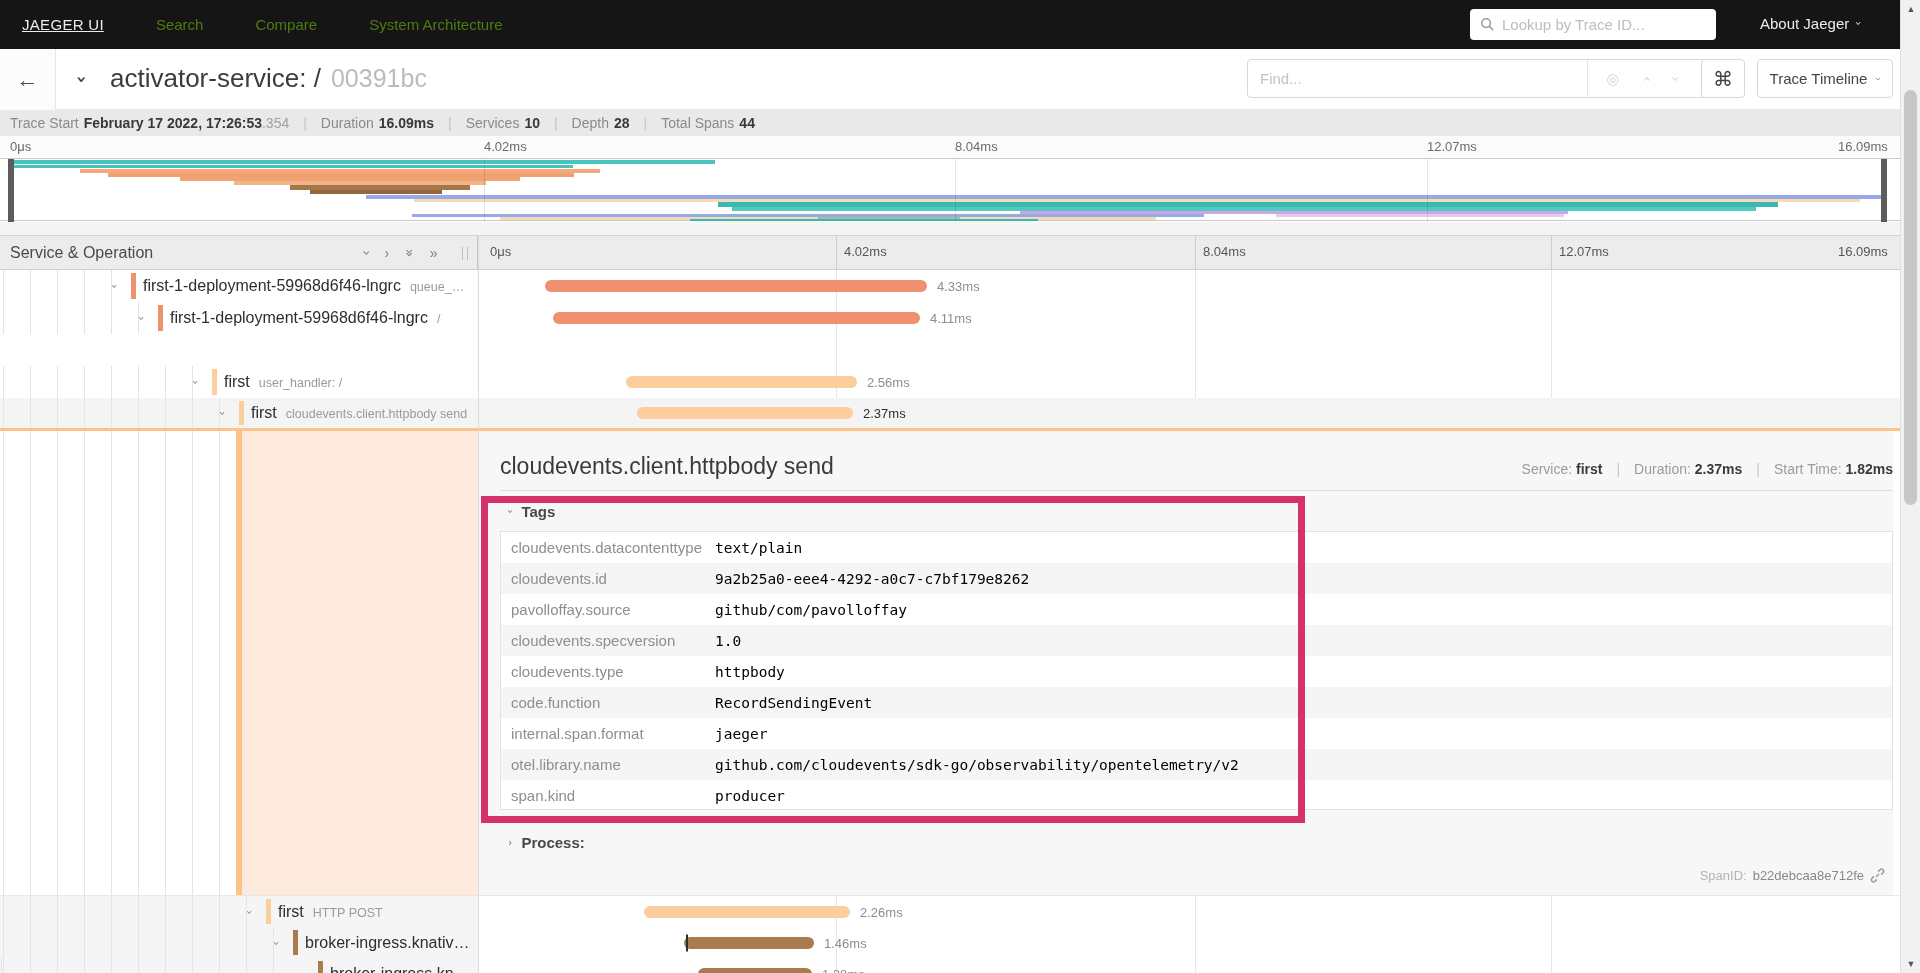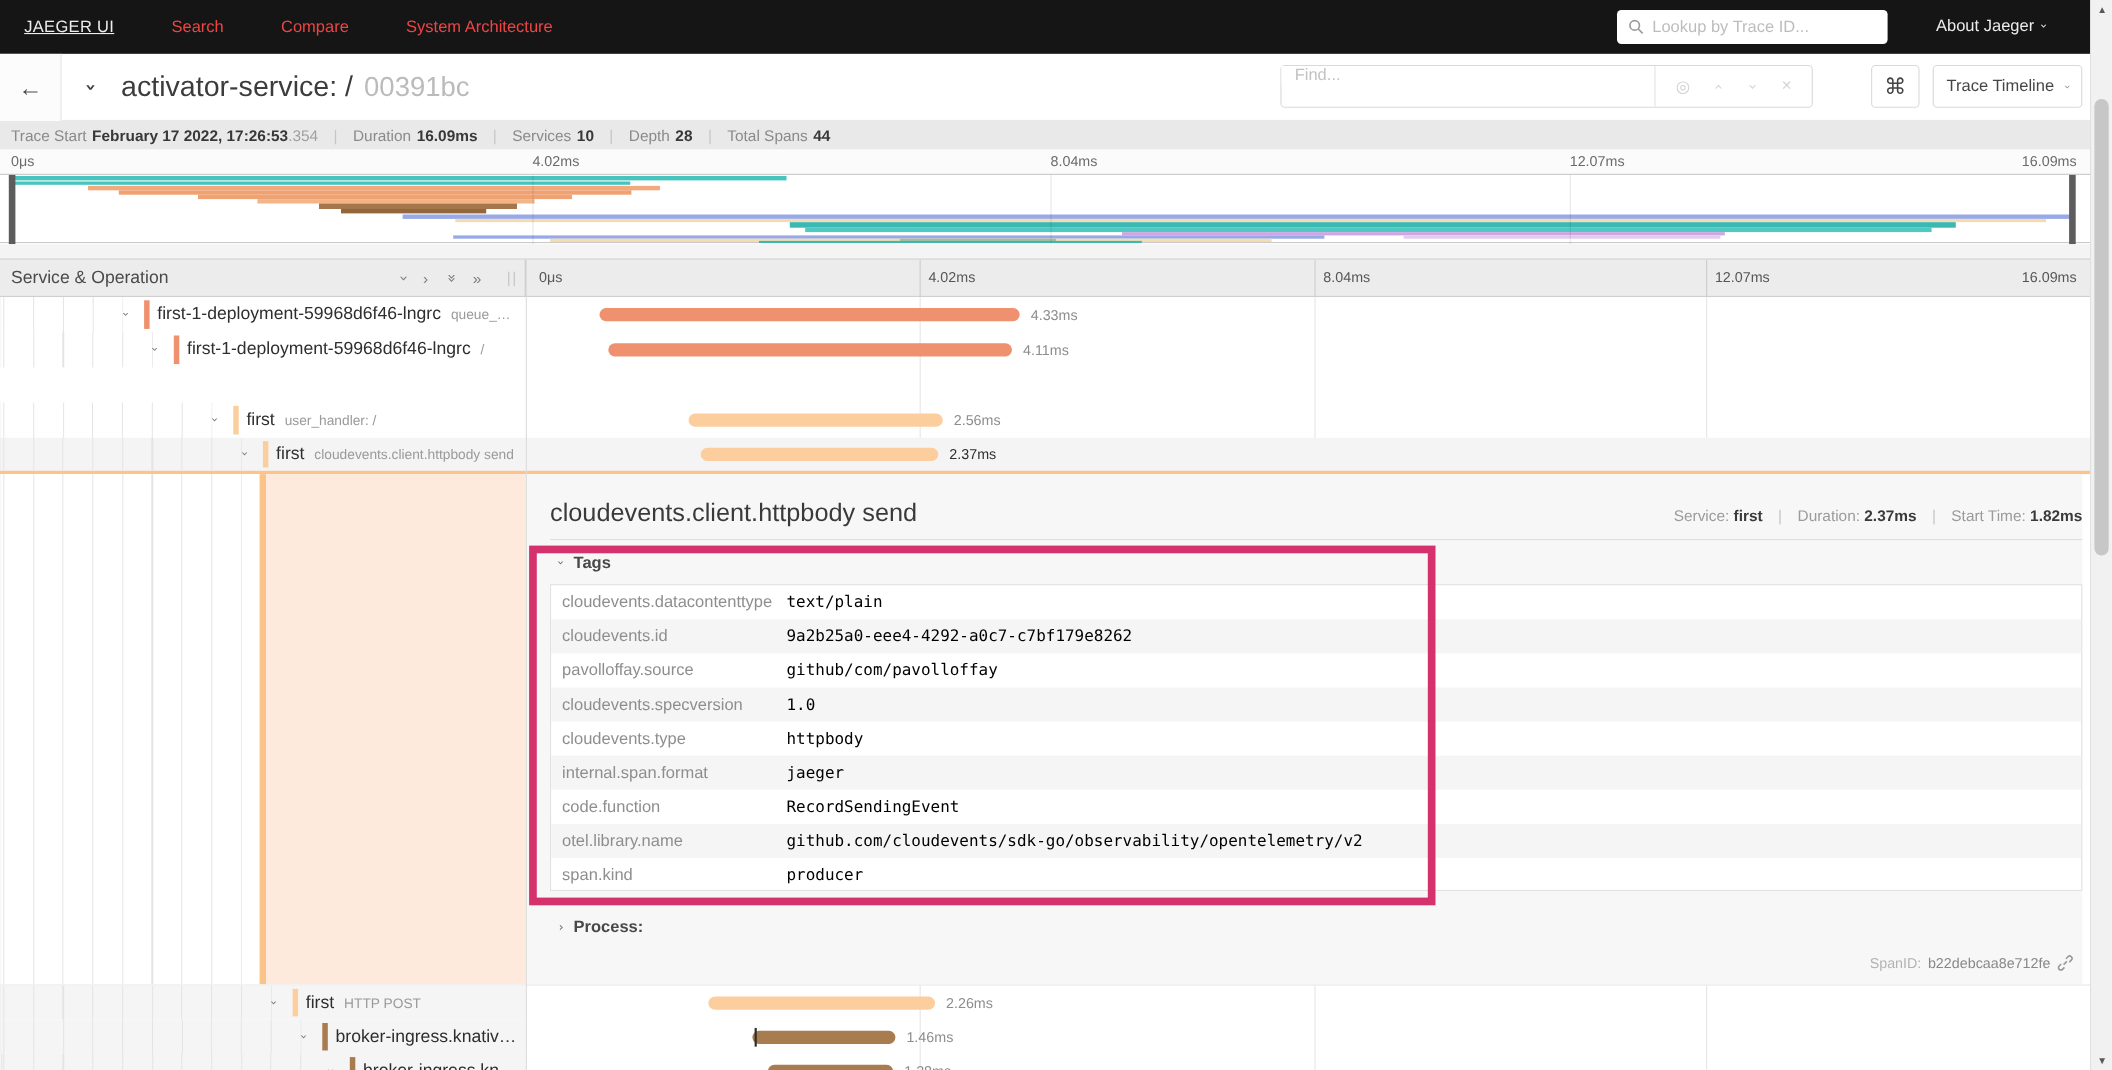--- a/index.html
+++ b/index.html
@@ -5,40 +5,40 @@
   * { margin:0; padding:0; box-sizing:border-box; }
   html,body { background:#ffffff; }
   #page {
     position:relative; width:1920px; height:973px; overflow:hidden;
     font-family:"Liberation Sans","DejaVu Sans",sans-serif; color:#333; background:#fff;
   }
   
   .topbar { position:absolute; left:0; top:0; width:1920px; height:49px; background:#151515;
     display:flex; align-items:center; }
   .brand { color:#ededed; font-size:15px; font-weight:500; margin-left:22px; letter-spacing:.3px;text-decoration:underline; }
-  .navitem { color:#ef4444; font-size:15px; margin-left:52px; cursor:pointer; }
+  .navitem { color:#4d7c0f; font-size:15px; margin-left:52px; cursor:pointer; }
   .lookup { position:absolute; left:1470px; top:9px; width:246px; height:31px; background:#fff;
     border-radius:4px; display:flex; align-items:center; padding:0 10px; }
   .lookup input { border:none; outline:none; flex:1; font-size:15px; color:#333; margin-left:7px;
     font-family:"Liberation Sans","DejaVu Sans",sans-serif; }
   .lookup input::placeholder { color:#bdbdbd; }
   .about { position:absolute; left:1760px; top:15px; color:#ececec; font-size:15px; display:flex; align-items:center; gap:7px; }
   .chev { display:inline-block; font-family:"DejaVu Sans",sans-serif; color:inherit; line-height:1; }
   .chev.down { transform:rotate(90deg); }
   .chev.up { transform:rotate(-90deg); }
   
   .trace-header { position:absolute; left:0; top:49px; width:1920px; height:61px; background:#fff;
     border-bottom:1px solid #e9e9e9; }
   .backcell { position:absolute; left:0; top:0; width:56px; height:61px; border-right:1px solid #e6e6e6;
     display:flex; align-items:center; justify-content:center; font-size:22px; color:#4d4d4d; cursor:pointer; background:#fcfcfc;}
   .title-chev { position:absolute; left:78px; top:22px; font-size:17px; font-weight:bold; color:#404040; }
   .trace-title { position:absolute; left:110px; top:14px; font-size:26px; font-weight:400; color:#3c3c3c; }
   .trace-id { color:#bbb; font-weight:400; margin-left:10px; font-size:25px; }
-  .findgroup { position:absolute; left:1164px; top:10px; width:484px; height:39px; border:1px solid #d9d9d9;
-    border-radius:4px; background:#fff; display:flex; align-items:flex-start; }
+  .findgroup { position:absolute; left:1247px; top:10px; width:484px; height:39px; border:1px solid #d9d9d9;
+    border-radius:4px; background:#fff; display:flex; align-items:center; }
   .findgroup input { border:none; outline:none; width:340px; padding-left:12px; font-size:15px; color:#333;
     font-family:"Liberation Sans","DejaVu Sans",sans-serif; }
   .findgroup input::placeholder { color:#c2c2c2; }
   .findicons { display:flex; align-items:center; gap:24px; border-left:1px solid #e4e4e4; height:100%;
     padding:0 18px; color:#d4d4d4; font-size:14px; }
   .sqbtn { position:absolute; top:10px; height:39px; border:1px solid #d9d9d9; border-radius:4px; background:#fff;
     display:flex; align-items:center; justify-content:center; color:#444; cursor:pointer; }
   .cmd { left:1701px; width:44px; font-size:20px; }
   .ttl { left:1757px; width:136px; font-size:15px; gap:9px; color:#454545; }
   
@@ -345,26 +345,26 @@
         </div>
         <div class="tagrow">
           <span class="tagkey">cloudevents.specversion</span>
           <span class="tagval">1.0</span>
         </div>
         <div class="tagrow">
           <span class="tagkey">cloudevents.type</span>
           <span class="tagval">httpbody</span>
         </div>
         <div class="tagrow">
+          <span class="tagkey">code.function</span>
+          <span class="tagval">RecordSendingEvent</span>
+        </div>
+        <div class="tagrow">
           <span class="tagkey">internal.span.format</span>
           <span class="tagval">jaeger</span>
-        </div>
-        <div class="tagrow">
-          <span class="tagkey">code.function</span>
-          <span class="tagval">RecordSendingEvent</span>
         </div>
         <div class="tagrow">
           <span class="tagkey">otel.library.name</span>
           <span class="tagval">github.com/cloudevents/sdk-go/observability/opentelemetry/v2</span>
         </div>
         <div class="tagrow">
           <span class="tagkey">span.kind</span>
           <span class="tagval">producer</span>
         </div>
       </div>

